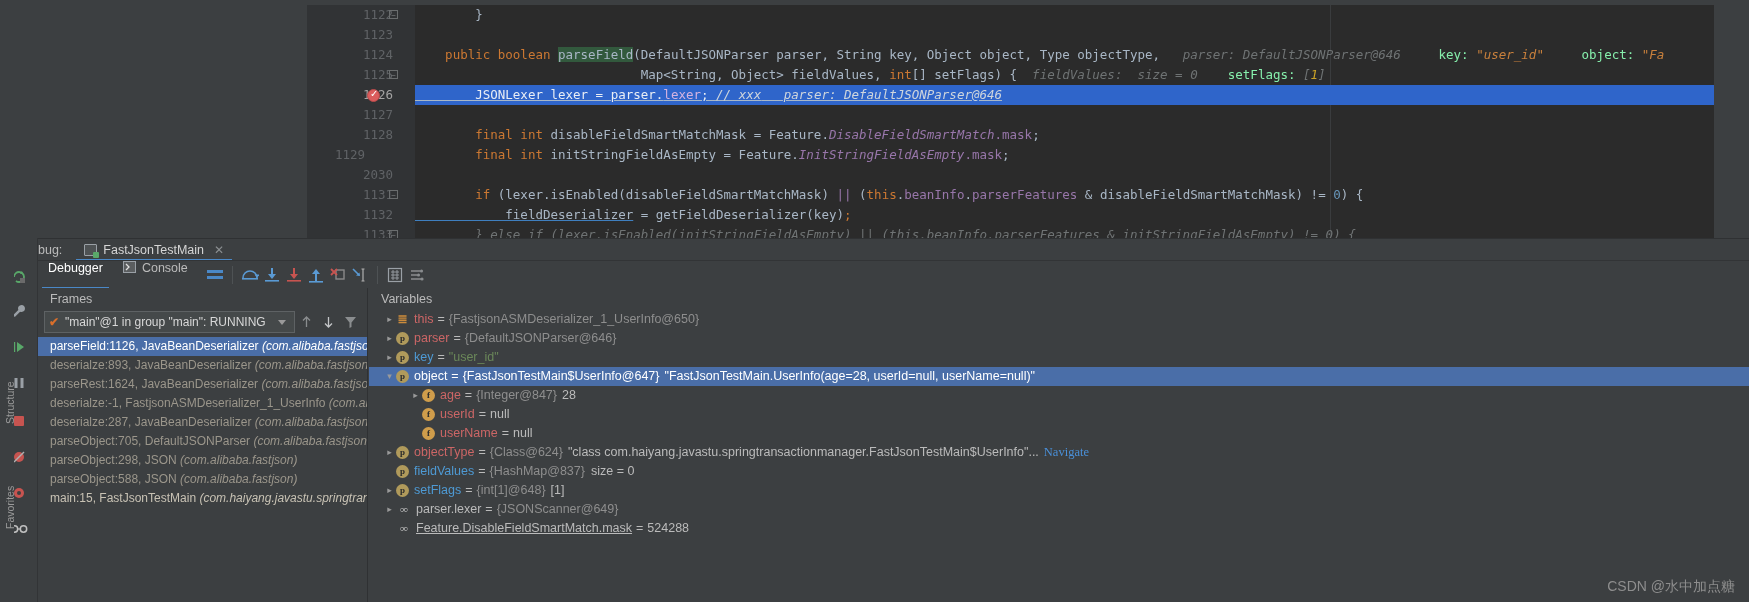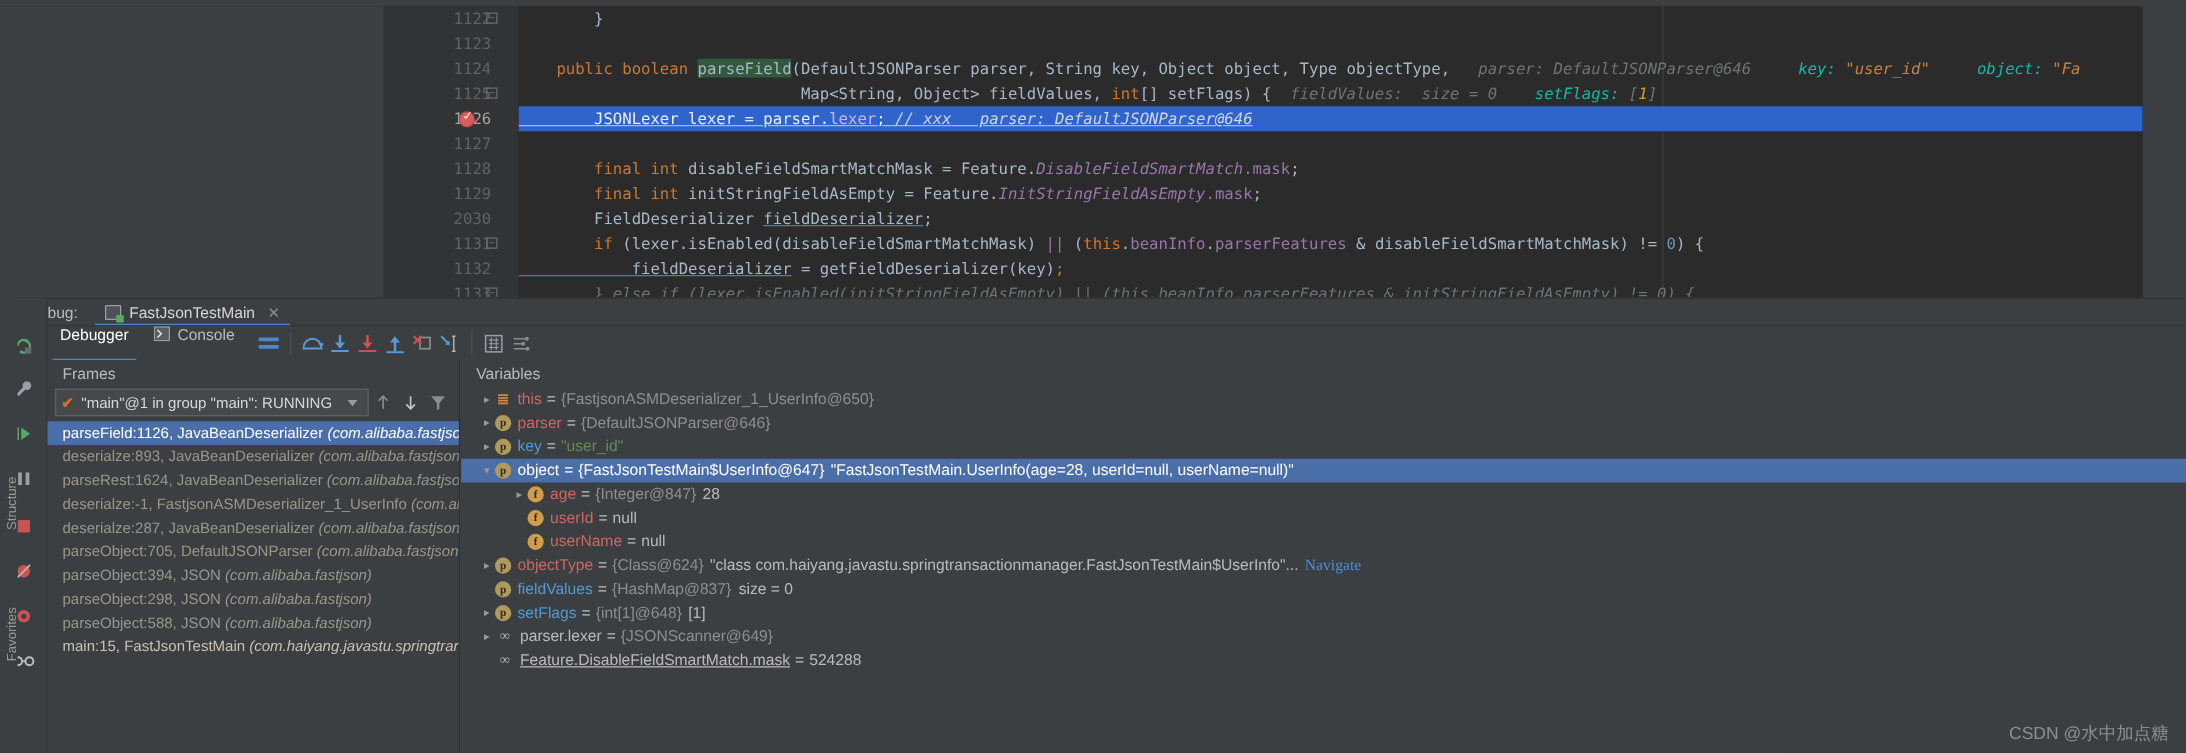--- a/index.html
+++ b/index.html
@@ -65,21 +65,21 @@
   }
   
   .kw   { color: #cc7832; }
   .id   { color: #a9b7c6; }
   .fld  { color: #9876aa; }
   .fldi { color: #9876aa; font-style: italic; }
   .num  { color: #6897bb; }
   .mname{ background: #32593d; color: #a9b7c6; }
   .uline{ color: #a9b7c6; text-decoration: underline; text-decoration-color: #3f7fbf; }
   .hint { color: #6f7374; font-style: italic; }
-  .hint-k { color: #14b8a6; font-style: italic; }
+  .hint-k { color: #86efac; }
   .hint-s { color: #c9803c; font-style: italic; }
   .hint-n { color: #c9a227; font-style: italic; }
   .hl-txt { color: #e9eef5; }
   .hl-fld { color: #d3b3e0; }
   .hl-cmt { color: #cfd6dd; font-style: italic; }
 
   
   .debug-win {
     position: absolute; left: 0; top: 238px; width: 1749px; height: 364px;
     background: #3c3f41;
@@ -248,21 +248,21 @@
     <div class="editor-left-pad"></div>
     <div class="gutter"></div>
 
     <div class="ln" style="left:307px;top:0px;">1122</div>
     <div class="ln" style="left:307px;top:20px;">1123</div>
     <div class="ln" style="left:307px;top:40px;">1124</div>
     <div class="ln" style="left:307px;top:60px;">1125</div>
     <div class="ln cur" style="left:307px;top:80px;">1126</div>
     <div class="ln" style="left:307px;top:100px;">1127</div>
     <div class="ln" style="left:307px;top:120px;">1128</div>
-    <div class="ln" style="left:307px;top:140px;">1129</div>
+    <div class="ln" style="left:307px;top:140px;text-align:center;">1129</div>
     <div class="ln" style="left:307px;top:160px;">2030</div>
     <div class="ln" style="left:307px;top:180px;">1131</div>
     <div class="ln" style="left:307px;top:200px;">1132</div>
     <div class="ln" style="left:307px;top:220px;">1133</div>
 
     <div class="fold" style="left:389px;top:5px;">–</div>
     <div class="fold" style="left:389px;top:65px;">–</div>
     <div class="fold" style="left:389px;top:185px;">–</div>
     <div class="fold" style="left:389px;top:225px;">–</div>
 
@@ -280,21 +280,20 @@
       <div class="code-line" style="top:60px;"><span class="id">                              Map&lt;String, Object&gt; fieldValues, </span><span class="kw">int</span><span class="id">[] setFlags) {</span><span class="hint">  fieldValues:  size = 0    </span><span class="hint-k">setFlags: </span><span class="hint">[</span><span class="hint-n">1</span><span class="hint">]</span></div>
 
       <div class="code-line highlight" style="top:80px;text-decoration:underline;"><span class="hl-txt">        JSONLexer lexer = parser.</span><span class="hl-fld">lexer</span><span class="hl-txt">; </span><span class="hl-cmt">// xxx</span><span class="hl-cmt">   parser: DefaultJSONParser@646</span></div>
 
       <div class="code-line" style="top:100px;"></div>
 
       <div class="code-line" style="top:140px;"><span class="kw">        final int </span><span class="id">initStringFieldAsEmpty = Feature.</span><span class="fldi">InitStringFieldAsEmpty</span><span class="fld">.mask</span><span class="id">;</span></div>
 
       <div class="code-line" style="top:120px;"><span class="kw">        final int </span><span class="id">disableFieldSmartMatchMask = Feature.</span><span class="fldi">DisableFieldSmartMatch</span><span class="fld">.mask</span><span class="id">;</span></div>
 
-      <div class="code-line" style="top:160px;"><span class="id">        FieldDeserializer </span><span class="uline">fieldDeserializer</span><span class="id">;</span></div>
 
       <div class="code-line" style="top:180px;"><span class="kw">        if </span><span class="id">(lexer.isEnabled(disableFieldSmartMatchMask) </span><span class="fld">||</span><span class="id"> (</span><span class="kw">this</span><span class="id">.</span><span class="fld">beanInfo</span><span class="id">.</span><span class="fld">parserFeatures</span><span class="id"> &amp; disableFieldSmartMatchMask) != </span><span class="num">0</span><span class="id">) {</span></div>
 
       <div class="code-line" style="top:200px;"><span class="uline">            fieldDeserializer</span><span class="id"> = getFieldDeserializer(key)</span><span class="kw">;</span></div>
 
       <div class="code-line" style="top:220px;"><span class="hint">        } else if (lexer.isEnabled(initStringFieldAsEmpty) || (this.beanInfo.parserFeatures &amp; initStringFieldAsEmpty) != 0) {</span></div>
     </div>
   </div>
 
   <div class="debug-win">
@@ -467,21 +466,20 @@
             </svg>
         </div>
       </div>
       <div class="frames-list">
         <div class="frame-row sel"><span>parseField:1126, JavaBeanDeserializer </span><span class="pkg">(com.alibaba.fastjson.</span></div>
         <div class="frame-row"><span>deserialze:893, JavaBeanDeserializer </span><span class="pkg">(com.alibaba.fastjson.p</span></div>
         <div class="frame-row"><span>parseRest:1624, JavaBeanDeserializer </span><span class="pkg">(com.alibaba.fastjson.p</span></div>
         <div class="frame-row"><span>deserialze:-1, FastjsonASMDeserializer_1_UserInfo </span><span class="pkg">(com.aliba</span></div>
         <div class="frame-row"><span>deserialze:287, JavaBeanDeserializer </span><span class="pkg">(com.alibaba.fastjson.p</span></div>
         <div class="frame-row"><span>parseObject:705, DefaultJSONParser </span><span class="pkg">(com.alibaba.fastjson.p</span></div>
-        <div class="frame-row"><span>parseObject:394, JSON </span><span class="pkg">(com.alibaba.fastjson)</span></div>
         <div class="frame-row"><span>parseObject:298, JSON </span><span class="pkg">(com.alibaba.fastjson)</span></div>
         <div class="frame-row"><span>parseObject:588, JSON </span><span class="pkg">(com.alibaba.fastjson)</span></div>
         <div class="frame-row own"><span>main:15, FastJsonTestMain </span><span class="pkg">(com.haiyang.javastu.springtransa</span></div>
       </div>
     </div>
 
     <div class="vars-gutter">
       <div style="height:26px;"></div>
       <div class="vg-ico">
         <svg width="13" height="14" viewBox="0 0 13 14">

